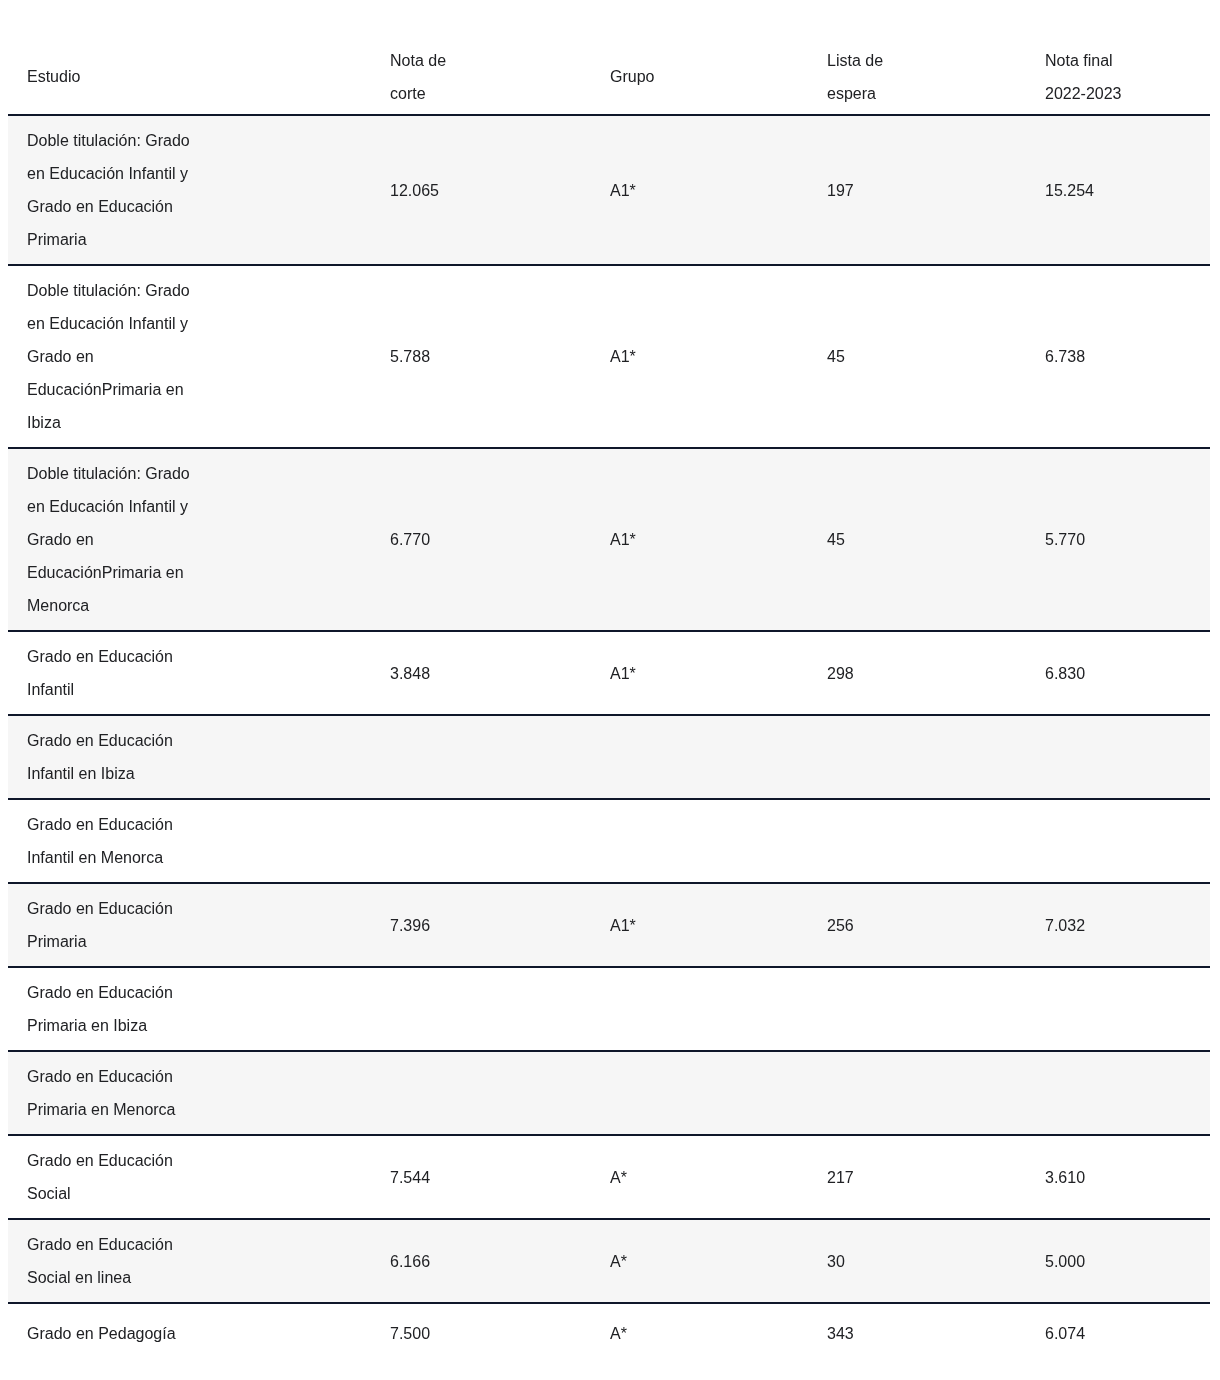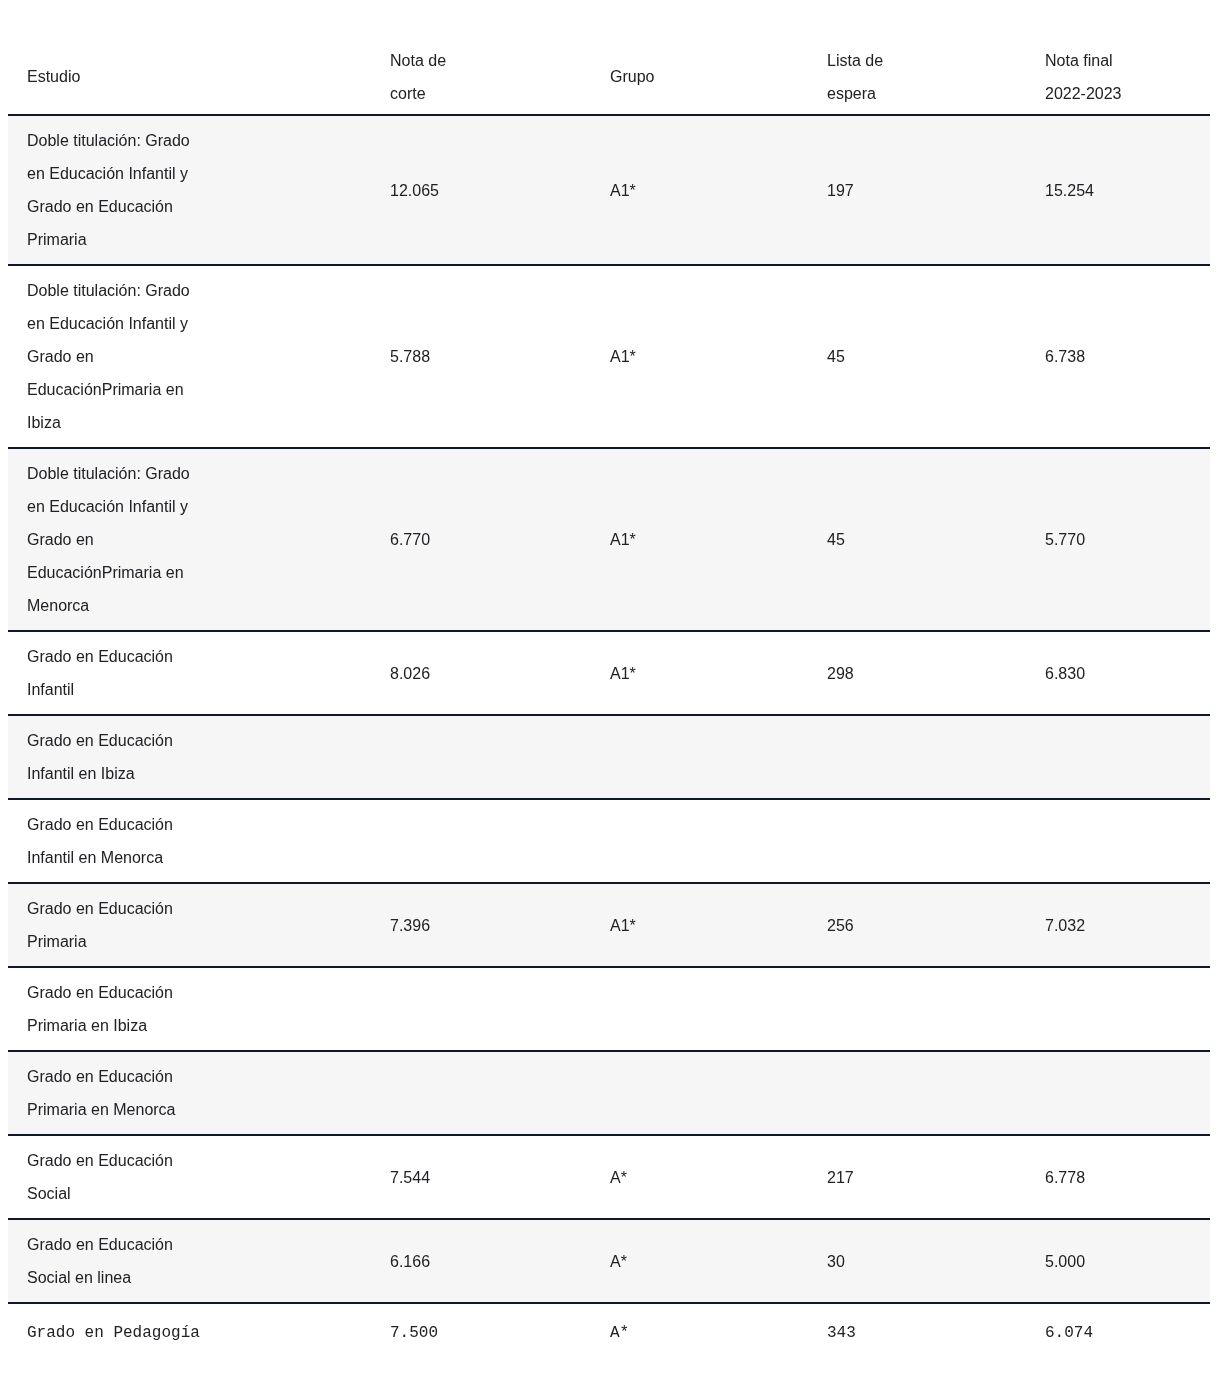--- a/index.html
+++ b/index.html
@@ -44,21 +44,20 @@
   }
   tbody tr {
     border-top: 2px solid #0f172a;
   }
   tbody tr:nth-child(odd) td {
     background: #f6f6f6;
   }
   tbody tr:last-child td {
     padding-top: 13px;
     padding-bottom: 21px;
-    font-family: Liberation Mono, monospace;
   }
 </style>
 </head>
 <body>
 
 <table class="cutoffs">
   <colgroup>
     <col class="c-estudio">
       <col class="c-nota">
       <col class="c-grupo">
@@ -106,21 +105,21 @@
 EducaciónPrimaria en
 Menorca</td>
       <td>6.770</td>
       <td>A1*</td>
       <td>45</td>
       <td>5.770</td>
     </tr>
     <tr>
       <td>Grado en Educación
 Infantil</td>
-      <td>8.026</td>
+      <td>3.848</td>
       <td>A1*</td>
       <td>298</td>
       <td>6.830</td>
     </tr>
     <tr>
       <td>Grado en Educación
 Infantil en Ibiza</td>
       <td></td>
       <td></td>
       <td></td>
@@ -157,21 +156,21 @@
       <td></td>
       <td></td>
       <td></td>
     </tr>
     <tr>
       <td>Grado en Educación
 Social</td>
       <td>7.544</td>
       <td>A*</td>
       <td>217</td>
-      <td>6.778</td>
+      <td>3.610</td>
     </tr>
     <tr>
       <td>Grado en Educación
 Social en linea</td>
       <td>6.166</td>
       <td>A*</td>
       <td>30</td>
       <td>5.000</td>
     </tr>
     <tr>

